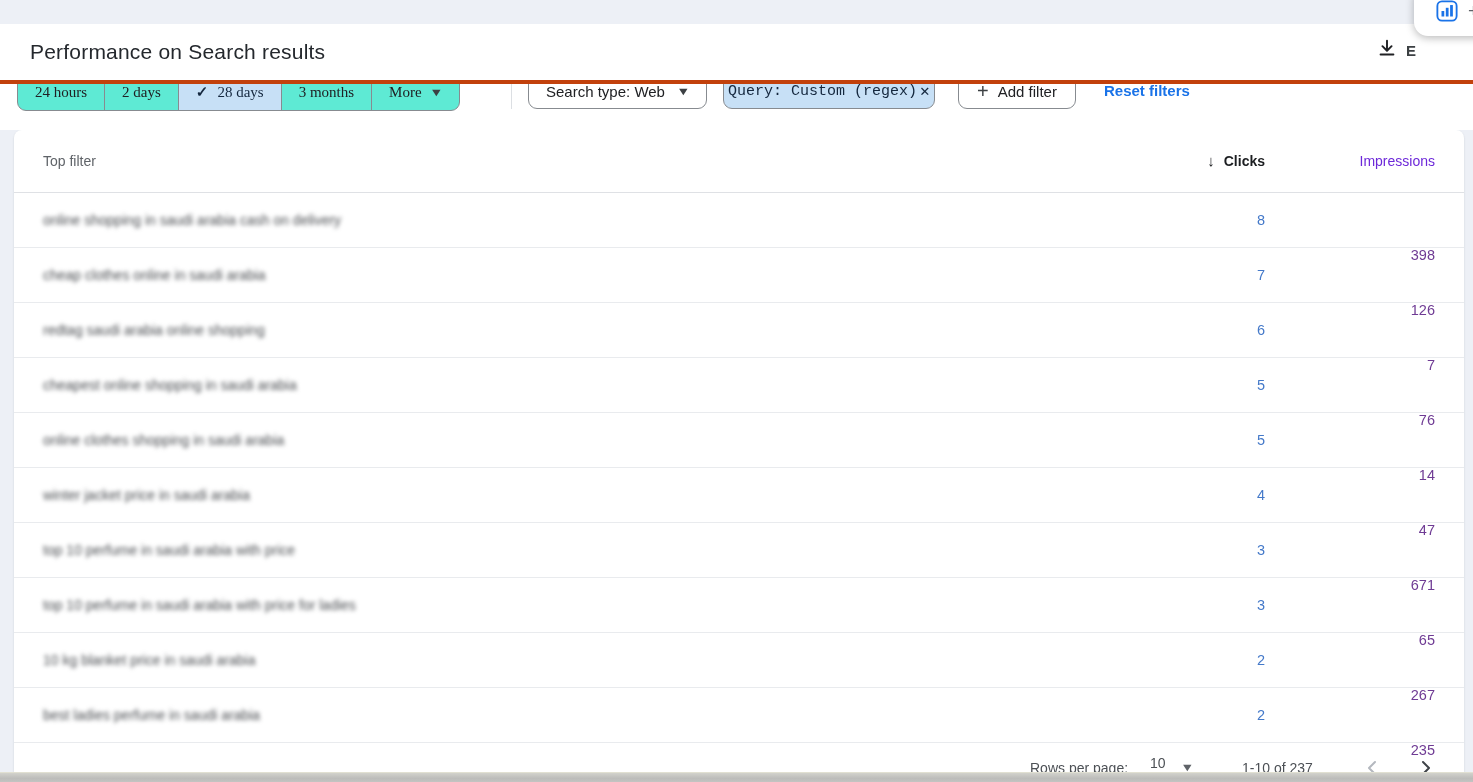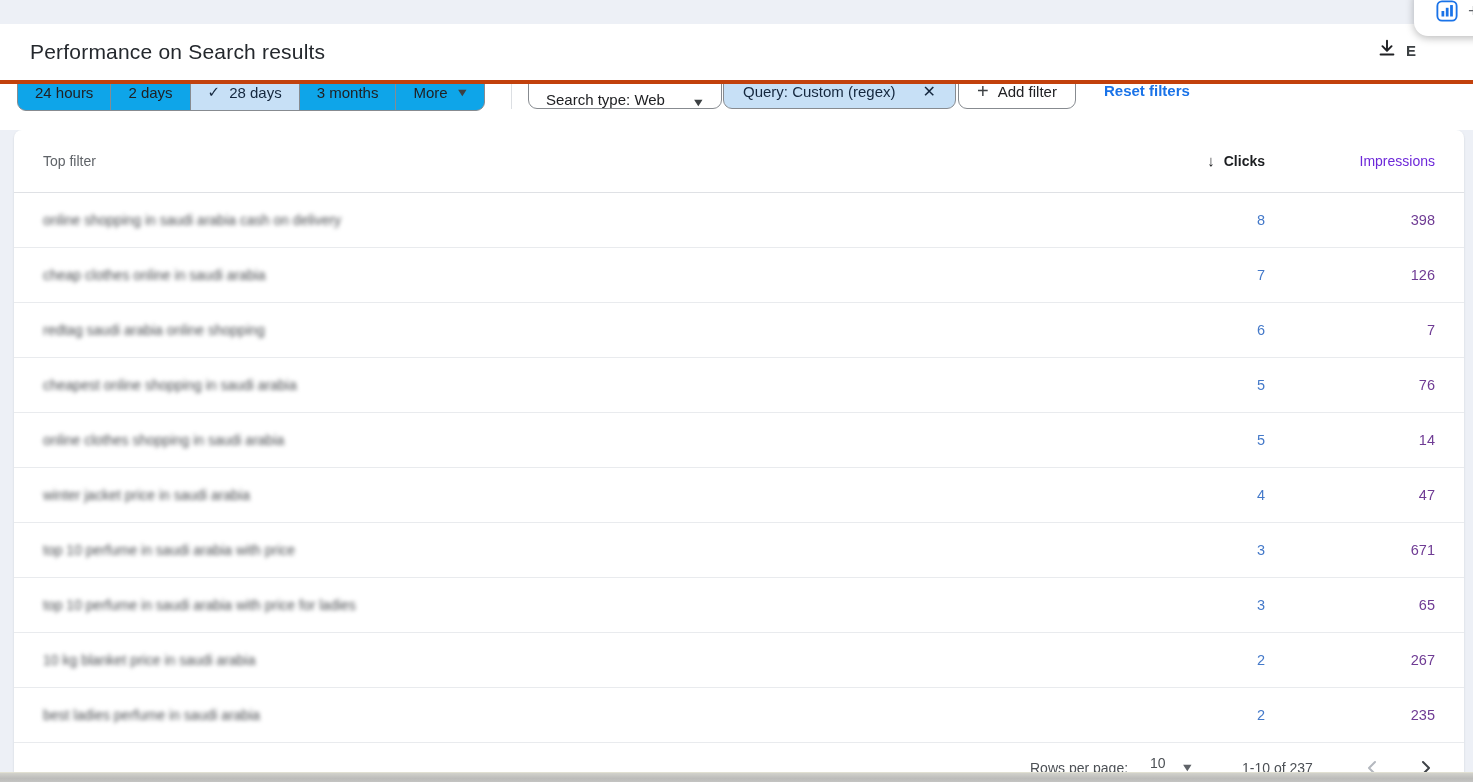--- a/index.html
+++ b/index.html
@@ -13,54 +13,54 @@
   .export-label{font-size:15px;font-weight:600;color:#3c4043;}
 
   
   .popup-card{position:absolute;left:1414px;top:-14px;width:86px;height:50px;background:#fff;border-radius:14px;
     box-shadow:0 2px 8px rgba(0,0,0,.28);z-index:6;}
   .popup-card .chart-ic{position:absolute;left:22px;top:14px;}
   .popup-plus{position:absolute;left:54px;top:14px;font-size:19px;color:#5f6368;}
 
   
   .filterbar{position:absolute;left:0;top:56px;width:1473px;height:74px;background:#fff;z-index:4;}
-  .seg-group{position:absolute;left:17px;top:17px;height:36px;display:flex;border:1px solid #878b90;border-radius:9px;overflow:hidden;background:#0ea5e9;}
+  .seg-group{position:absolute;left:17px;top:17px;height:36px;display:flex;border:1px solid #878b90;border-radius:9px;overflow:hidden;background:#5eead4;font-family:Liberation Serif, serif;}
   .seg{display:flex;align-items:center;gap:9px;padding:0 17px;font-size:15px;color:#202124;border-left:1px solid #878b90;cursor:pointer;white-space:nowrap;}
   .seg:first-child{border-left:none;}
   .seg.selected{background:#c7e0f6;color:#14273e;}
   .seg .check{font-size:15px;font-weight:600;color:#14273e;}
   .caret{font-size:11px;color:#3c4043;transform:scaleX(1.3);display:inline-block;}
 
   .vdivider{position:absolute;left:511px;top:17px;width:1px;height:36px;background:#dcdfe3;}
 
   .chip{position:absolute;top:17px;height:36px;display:flex;align-items:center;border:1px solid #878b90;border-radius:9px;background:#fff;
     font-size:15px;color:#202124;cursor:pointer;white-space:nowrap;box-sizing:border-box;}
-  .chip-searchtype{left:528px;padding:0 17px;gap:28px;align-items:flex-end;}
-  .chip-query{left:723px;padding:0 19px;gap:27px;background:#c7e0f6;color:#14273e;}
+  .chip-searchtype{left:528px;padding:0 17px;gap:13px;}
+  .chip-query{left:723px;padding:0 4px;gap:3px;background:#c7e0f6;color:#14273e;font-family:Liberation Mono, monospace;}
   .chip-query .close-x{font-size:16px;font-weight:600;color:#14273e;}
   .chip-addfilter{left:958px;padding:0 18px;gap:9px;}
   .chip-addfilter .plus{font-size:20px;font-weight:400;color:#3c4043;}
 
   .reset-link{position:absolute;left:1104px;top:17px;line-height:36px;font-size:15px;font-weight:600;color:#1a73e8;cursor:pointer;}
   .last-update{position:absolute;left:1299px;top:17px;line-height:36px;font-size:15px;color:#5f6368;white-space:nowrap;}
 
   
   .card{position:absolute;left:14px;top:130px;width:1450px;height:652px;background:#fff;border-radius:8px 8px 0 0;
     box-shadow:0 1px 2px rgba(60,64,67,.18);}
   .thead{position:relative;height:62px;border-bottom:1px solid #dfe1e5;}
   .th-queries{position:absolute;left:29px;top:0;line-height:62px;font-size:14px;color:#5f6368;}
   .th-clicks{position:absolute;right:199px;top:0;line-height:62px;font-size:14px;font-weight:600;color:#1c1e21;cursor:pointer;}
   .th-clicks .sort-arrow{font-weight:400;font-size:15px;margin-right:9px;color:#202124;}
   .th-imps{position:absolute;right:29px;top:0;line-height:62px;font-size:14px;color:#6d28d9;cursor:pointer;margin-left:40px;}
 
   .trow{position:relative;height:55px;border-bottom:1px solid #e9ebee;box-sizing:border-box;cursor:pointer;}
   .trow .q{position:absolute;left:29px;top:50%;transform:translateY(-50%);font-size:14px;color:#4a4d51;filter:blur(2.3px);white-space:nowrap;}
   .trow .num{position:absolute;top:50%;transform:translateY(-50%);font-size:14.5px;}
   .trow .clicks{right:199px;color:#4479c9;}
-  .trow .imps{right:29px;color:#6f3b94;}
+  .trow .imps{right:29px;color:#6f3b94;margin-top:35px;}
 
   
   .tfoot{position:absolute;left:0;top:612px;width:1450px;height:40px;font-size:14px;color:#4c5055;padding-left:8px;}
   .rpp-label{position:absolute;left:1016px;top:18px;}
   .rpp-value{position:absolute;left:1136px;top:13px;cursor:pointer;}
   .rpp-caret{position:absolute;left:1168px;top:19px;font-size:11px;color:#5f6368;transform:scaleX(1.3);cursor:pointer;}
   .range-label{position:absolute;left:1228px;top:18px;}
   .pg-prev{position:absolute;left:1352px;top:18px;cursor:pointer;}
   .pg-next{position:absolute;left:1406px;top:18px;cursor:pointer;}
 

